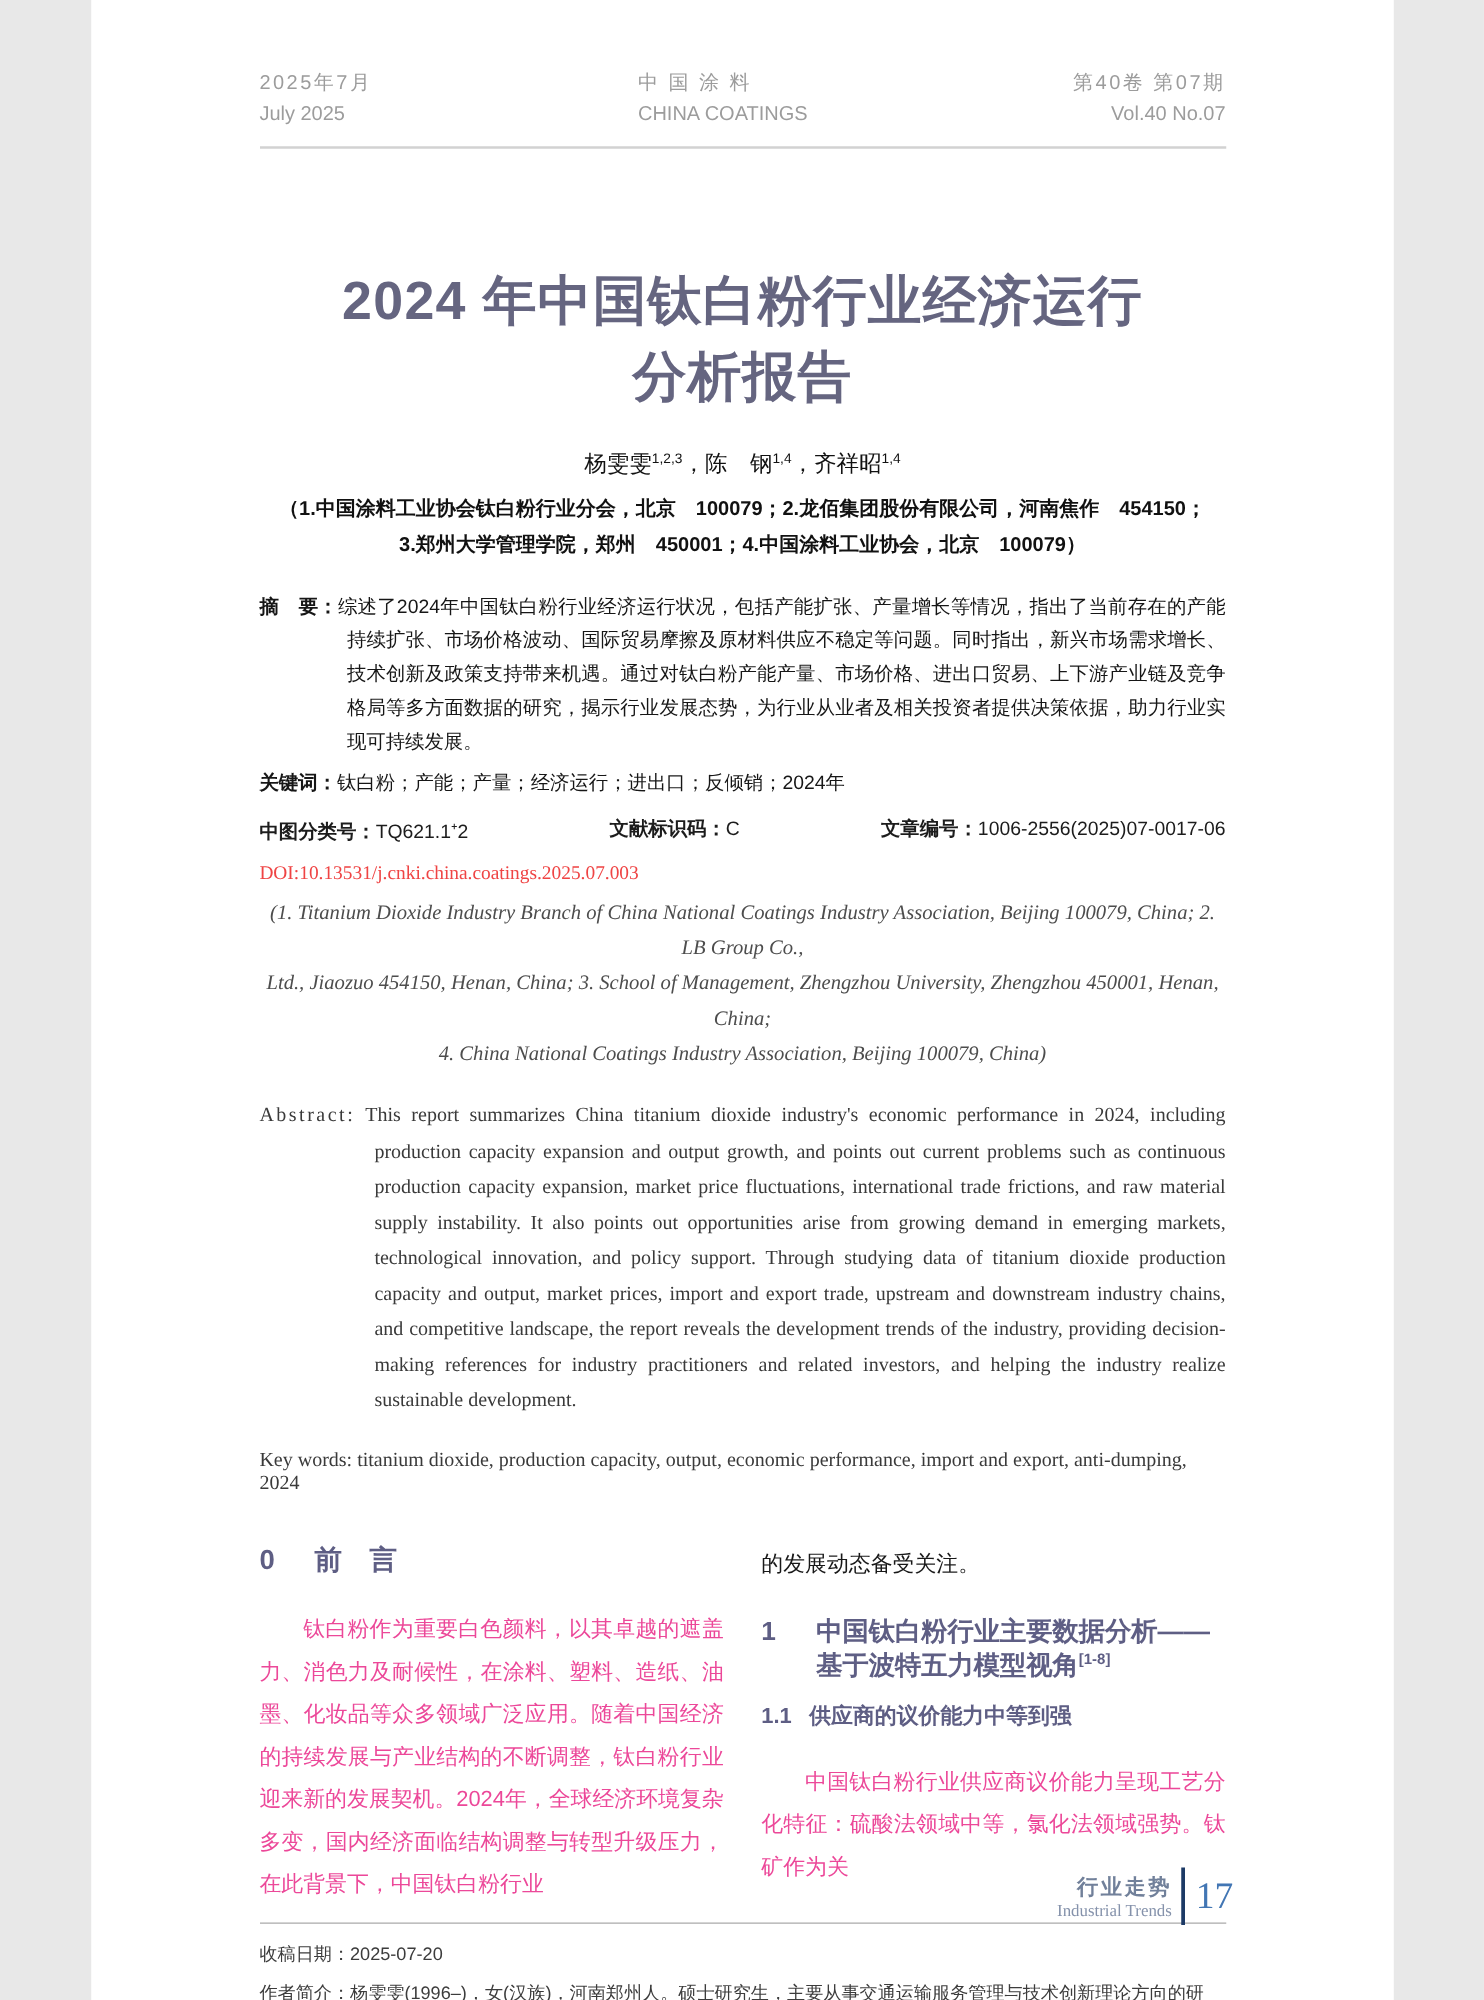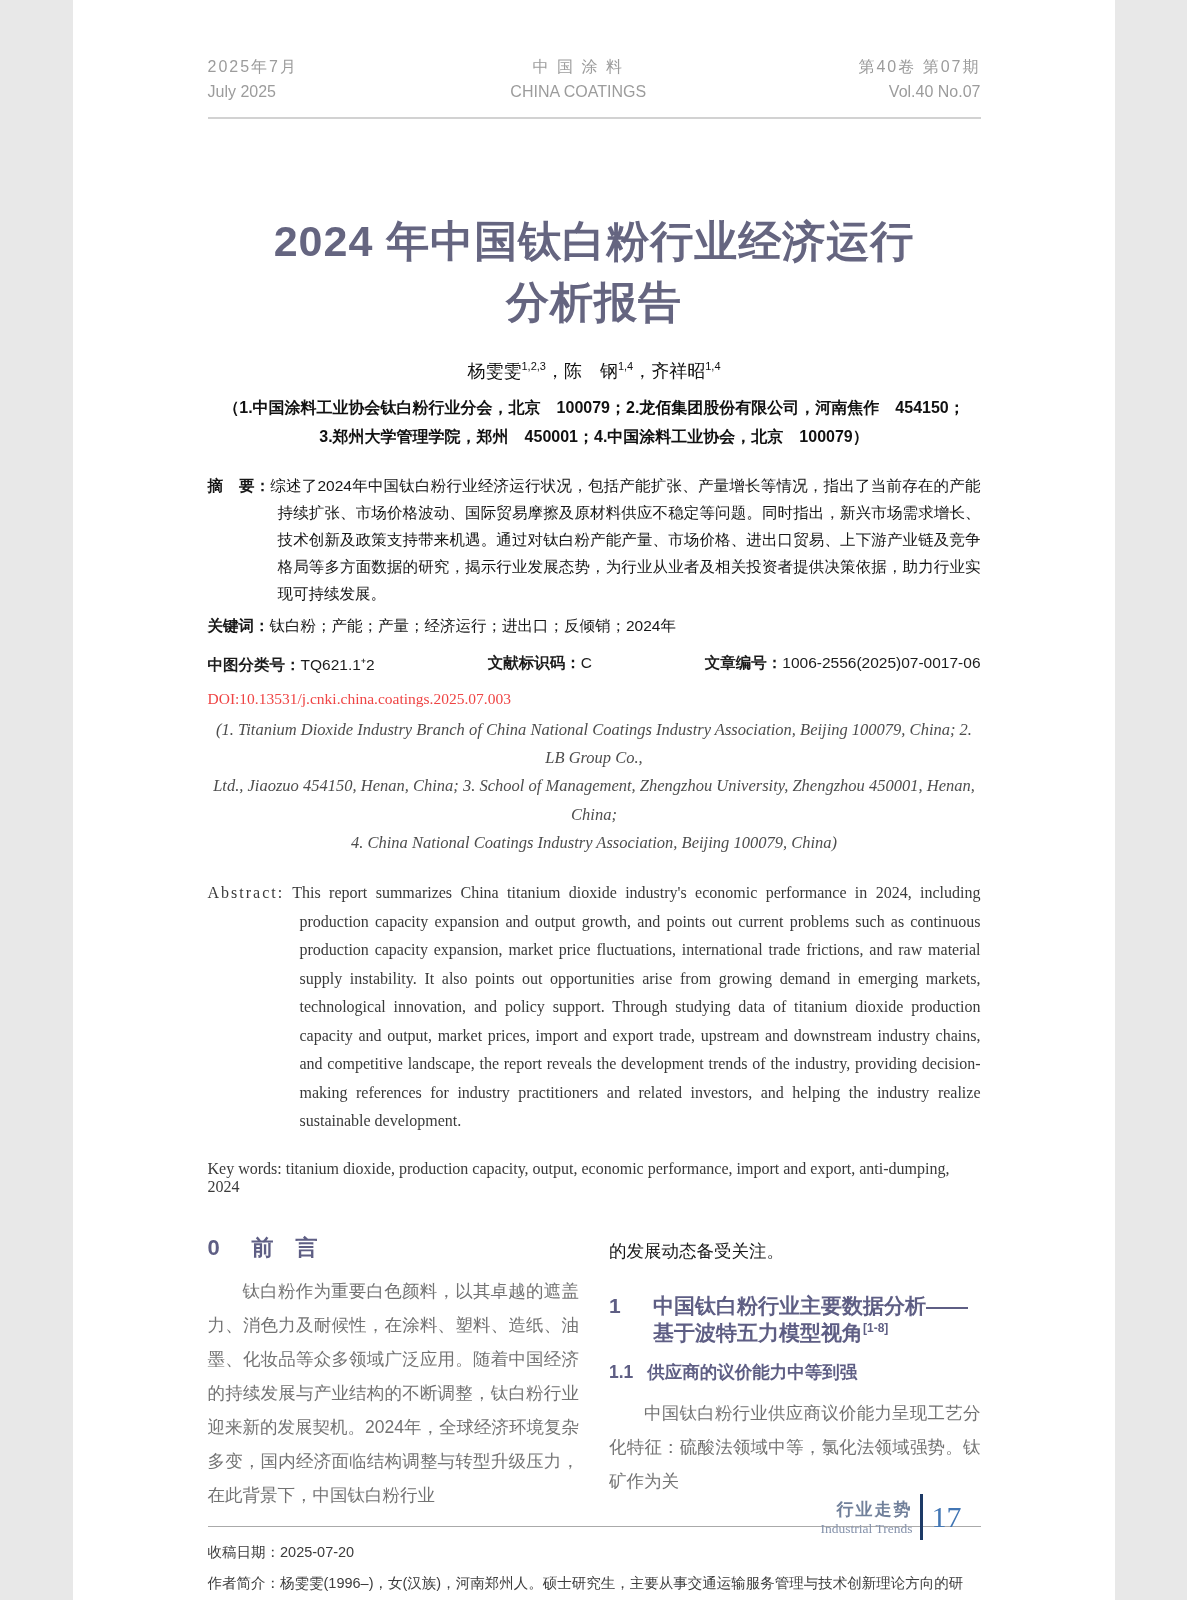--- a/index.html
+++ b/index.html
@@ -15,21 +15,21 @@
     box-sizing: border-box;
   }
   .content { position: absolute; left: 135px; right: 134px; top: 0; }
 
   
   .jheader {
     display: flex; justify-content: space-between; align-items: flex-end;
     padding-top: 55px; color: #9c9c9c; font-size: 16px; line-height: 1.55;
   }
   .jheader .col { white-space: nowrap; }
-  .jheader .col.center { text-align: center; }
+  .jheader .col.center { text-align: left; }
   .jheader .col.right { text-align: right; }
   .jheader .cn { letter-spacing: 2px; }
   .header-rule { border: none; border-top: 2px solid #d2d2d2; margin: 12px 0 0 0; }
 
   
   .title-cn {
     margin-top: 92px; text-align: center;
     font-size: 43px; font-weight: 700; color: #656580;
     line-height: 1.42; letter-spacing: 1px;
   }
@@ -73,38 +73,38 @@
   
   .columns { margin-top: 38px; display: flex; gap: 30px; min-height: 246px; }
   .colL, .colR { width: 444px; }
   .h-sec {
     color: #5e5e84; font-weight: 700; font-size: 22px; line-height: 1.3;
     display: flex;
   }
   .h-sec .num { width: 44px; flex: none; }
   .h-sec .txt { flex: 1; }
   .body-para {
-    margin-top: 12px; font-size: 17.5px; line-height: 34px;
-    text-align: justify; text-indent: 2em; color: #737373;
+    margin-top: 24px; font-size: 17.5px; line-height: 34px;
+    text-align: justify; text-indent: 2em; color: #ec4899;
   }
   .cont-para {
     font-size: 17.5px; line-height: 34px; text-align: justify; color: #181818;
   }
   .h1-sec { margin-top: 24px; font-size: 21px; }
   .h1-sec sup { font-size: 12px; }
   .h11 { margin-top: 14px; color: #5e5e84; font-weight: 700; font-size: 17.5px; }
   .h11 .num { margin-right: 14px; }
 
   
   .foot-rule { border: none; border-top: 1px solid #aaaaaa; margin: 14px 0 0 0; }
   .footnote { margin-top: 10px; font-size: 14.5px; line-height: 2.1; color: #3c3c3c; }
 
   
   .page-footer {
-    position: absolute; top: 1494px; right: 153px;
+    position: absolute; top: 1494px; right: 128px;
     display: flex; align-items: center;
   }
   .pf-text { text-align: right; }
   .pf-cn { font-size: 17px; font-weight: 700; color: #71809a; letter-spacing: 2px; }
   .pf-en { font-family: "Liberation Serif", serif; font-size: 13.5px; color: #8592ab; }
   .pf-bar { width: 3px; height: 46px; background: #1d3a66; margin: 0 9px 0 7px; }
   .pf-num { font-family: "Liberation Serif", serif; font-size: 30px; color: #4276b4; }
 </style>
 </head>
 <body>

